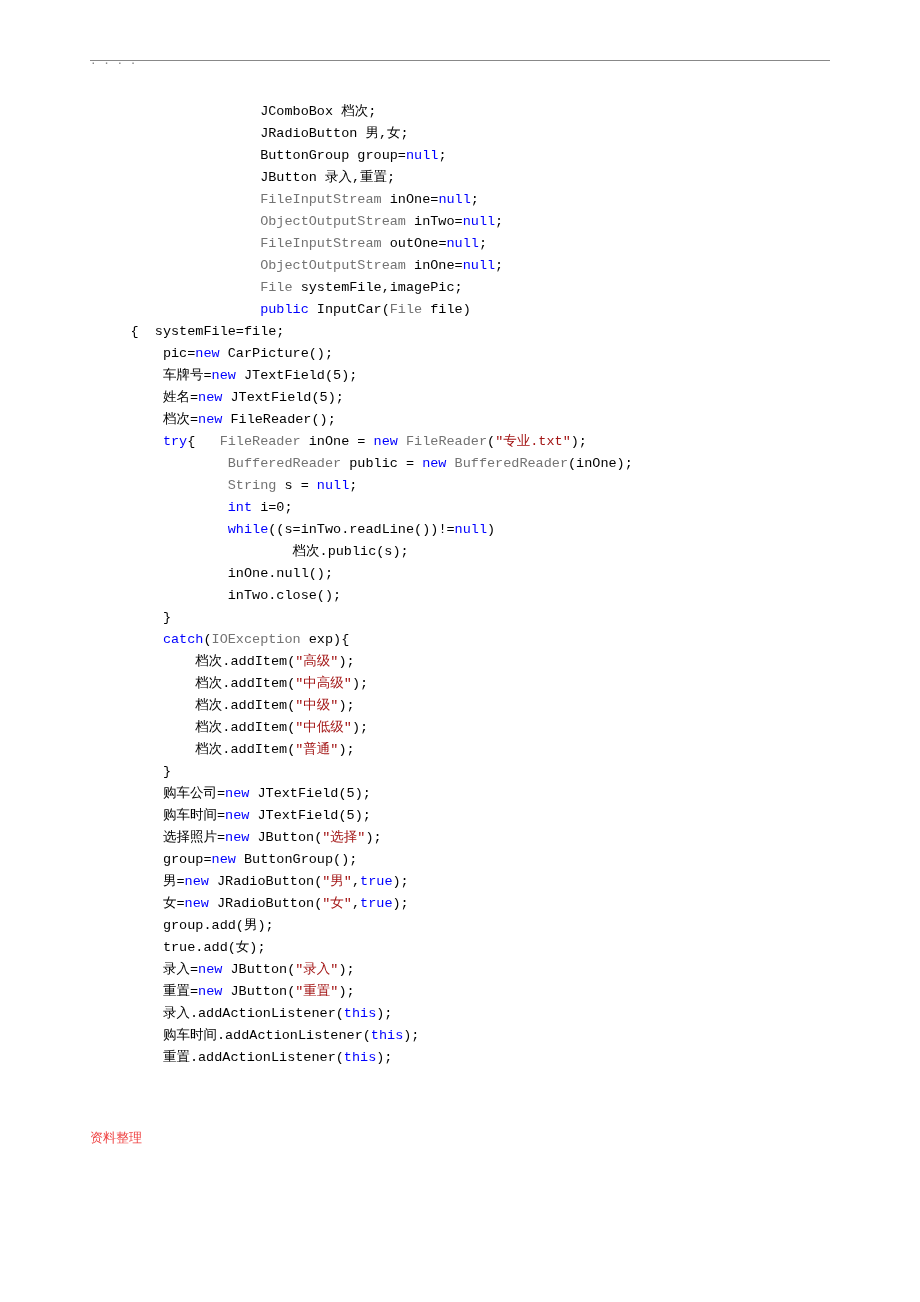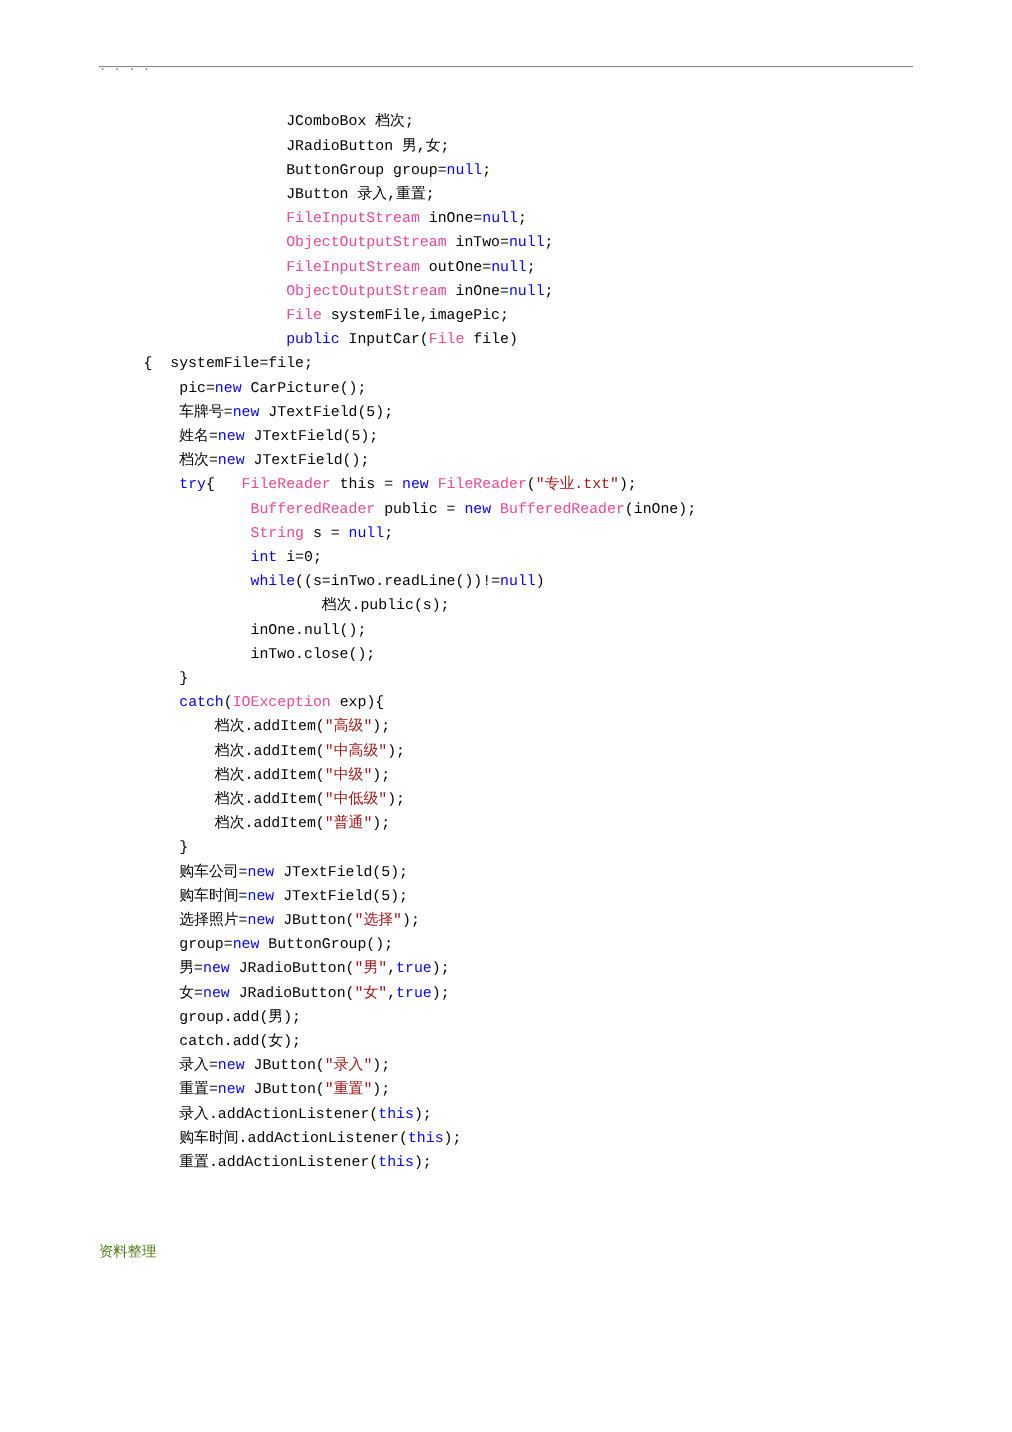--- a/index.html
+++ b/index.html
@@ -30,27 +30,27 @@
   }
   pre.code {
     font-family: Consolas, "Courier New", "SimSun", monospace;
     font-size: 13.5px;
     line-height: 22px;
     white-space: pre;
     margin: 0;
     color: #000;
   }
   .kw { color: #0000ff; }     
-  .type { color: #ec4899; }   
+  .type { color: #737373; }   
   .str { color: #a31515; }    
   .footer {
     margin-top: 60px;
     font-size: 13px;
     font-family: "SimSun", serif;
-    color: #4d7c0f;
+    color: #ef4444;
   }
 </style>
 </head>
 <body>
 
 <div class="page">
 
   <div style="position:relative;">
     <hr class="rule">
     <div class="rule-dots">.                .           .                    .</div>
@@ -63,22 +63,22 @@
 <span>                     <span class="type">FileInputStream</span><span> inOne=</span><span class="kw">null</span><span>;</span></span>
 <span>                     <span class="type">ObjectOutputStream</span><span> inTwo=</span><span class="kw">null</span><span>;</span></span>
 <span>                     <span class="type">FileInputStream</span><span> outOne=</span><span class="kw">null</span><span>;</span></span>
 <span>                     <span class="type">ObjectOutputStream</span><span> inOne=</span><span class="kw">null</span><span>;</span></span>
 <span>                     <span class="type">File</span><span> systemFile,imagePic;</span></span>
 <span>                     <span class="kw">public</span><span> InputCar(</span><span class="type">File</span><span> file)</span></span>
 <span>     <span>{  systemFile=file;</span></span>
 <span>         <span>pic=</span><span class="kw">new</span><span> CarPicture();</span></span>
 <span>         <span>车牌号=</span><span class="kw">new</span><span> JTextField(5);</span></span>
 <span>         <span>姓名=</span><span class="kw">new</span><span> JTextField(5);</span></span>
-<span>         <span>档次=</span><span class="kw">new</span><span> JTextField();</span></span>
-<span>         <span class="kw">try</span><span>{   </span><span class="type">FileReader</span><span> this = </span><span class="kw">new</span><span> </span><span class="type">FileReader</span><span>(</span><span class="str">"专业.txt"</span><span>);</span></span>
+<span>         <span>档次=</span><span class="kw">new</span><span> FileReader();</span></span>
+<span>         <span class="kw">try</span><span>{   </span><span class="type">FileReader</span><span> inOne = </span><span class="kw">new</span><span> </span><span class="type">FileReader</span><span>(</span><span class="str">"专业.txt"</span><span>);</span></span>
 <span>                 <span class="type">BufferedReader</span><span> public = </span><span class="kw">new</span><span> </span><span class="type">BufferedReader</span><span>(inOne);</span></span>
 <span>                 <span class="type">String</span><span> s = </span><span class="kw">null</span><span>;</span></span>
 <span>                 <span class="kw">int</span><span> i=0;</span></span>
 <span>                 <span class="kw">while</span><span>((s=inTwo.readLine())!=</span><span class="kw">null</span><span>)</span></span>
 <span>                         <span>档次.public(s);</span></span>
 <span>                 <span>inOne.null();</span></span>
 <span>                 <span>inTwo.close();</span></span>
 <span>         <span>}</span></span>
 <span>         <span class="kw">catch</span><span>(</span><span class="type">IOException</span><span> exp){</span></span>
 <span>             <span>档次.addItem(</span><span class="str">"高级"</span><span>);</span></span>
@@ -87,21 +87,21 @@
 <span>             <span>档次.addItem(</span><span class="str">"中低级"</span><span>);</span></span>
 <span>             <span>档次.addItem(</span><span class="str">"普通"</span><span>);</span></span>
 <span>         <span>}</span></span>
 <span>         <span>购车公司=</span><span class="kw">new</span><span> JTextField(5);</span></span>
 <span>         <span>购车时间=</span><span class="kw">new</span><span> JTextField(5);</span></span>
 <span>         <span>选择照片=</span><span class="kw">new</span><span> JButton(</span><span class="str">"选择"</span><span>);</span></span>
 <span>         <span>group=</span><span class="kw">new</span><span> ButtonGroup();</span></span>
 <span>         <span>男=</span><span class="kw">new</span><span> JRadioButton(</span><span class="str">"男"</span><span>,</span><span class="kw">true</span><span>);</span></span>
 <span>         <span>女=</span><span class="kw">new</span><span> JRadioButton(</span><span class="str">"女"</span><span>,</span><span class="kw">true</span><span>);</span></span>
 <span>         <span>group.add(男);</span></span>
-<span>         <span>catch.add(女);</span></span>
+<span>         <span>true.add(女);</span></span>
 <span>         <span>录入=</span><span class="kw">new</span><span> JButton(</span><span class="str">"录入"</span><span>);</span></span>
 <span>         <span>重置=</span><span class="kw">new</span><span> JButton(</span><span class="str">"重置"</span><span>);</span></span>
 <span>         <span>录入.addActionListener(</span><span class="kw">this</span><span>);</span></span>
 <span>         <span>购车时间.addActionListener(</span><span class="kw">this</span><span>);</span></span>
 <span>         <span>重置.addActionListener(</span><span class="kw">this</span><span>);</span></span>
 </pre>
 
   <div class="footer">资料整理</div>
 
 </div>

